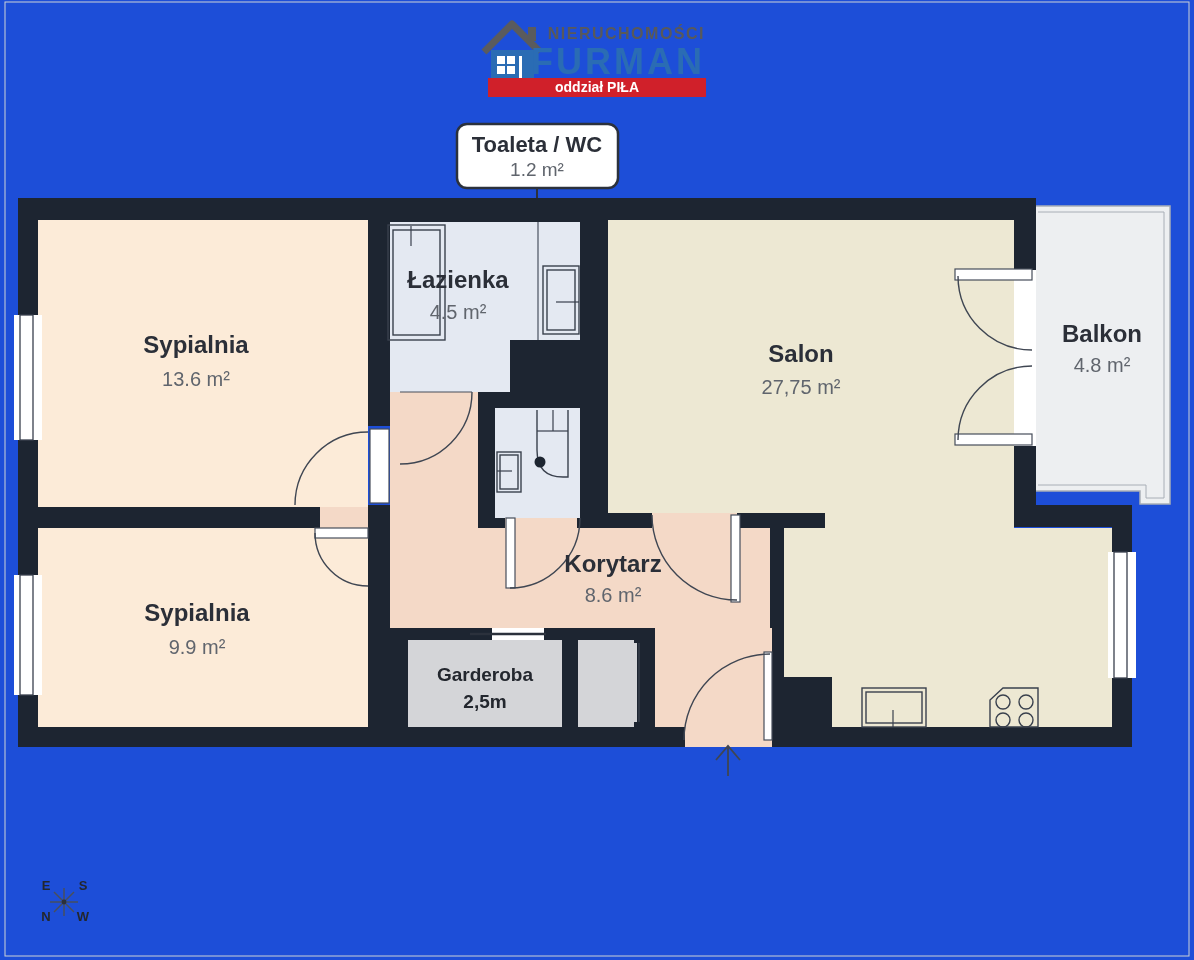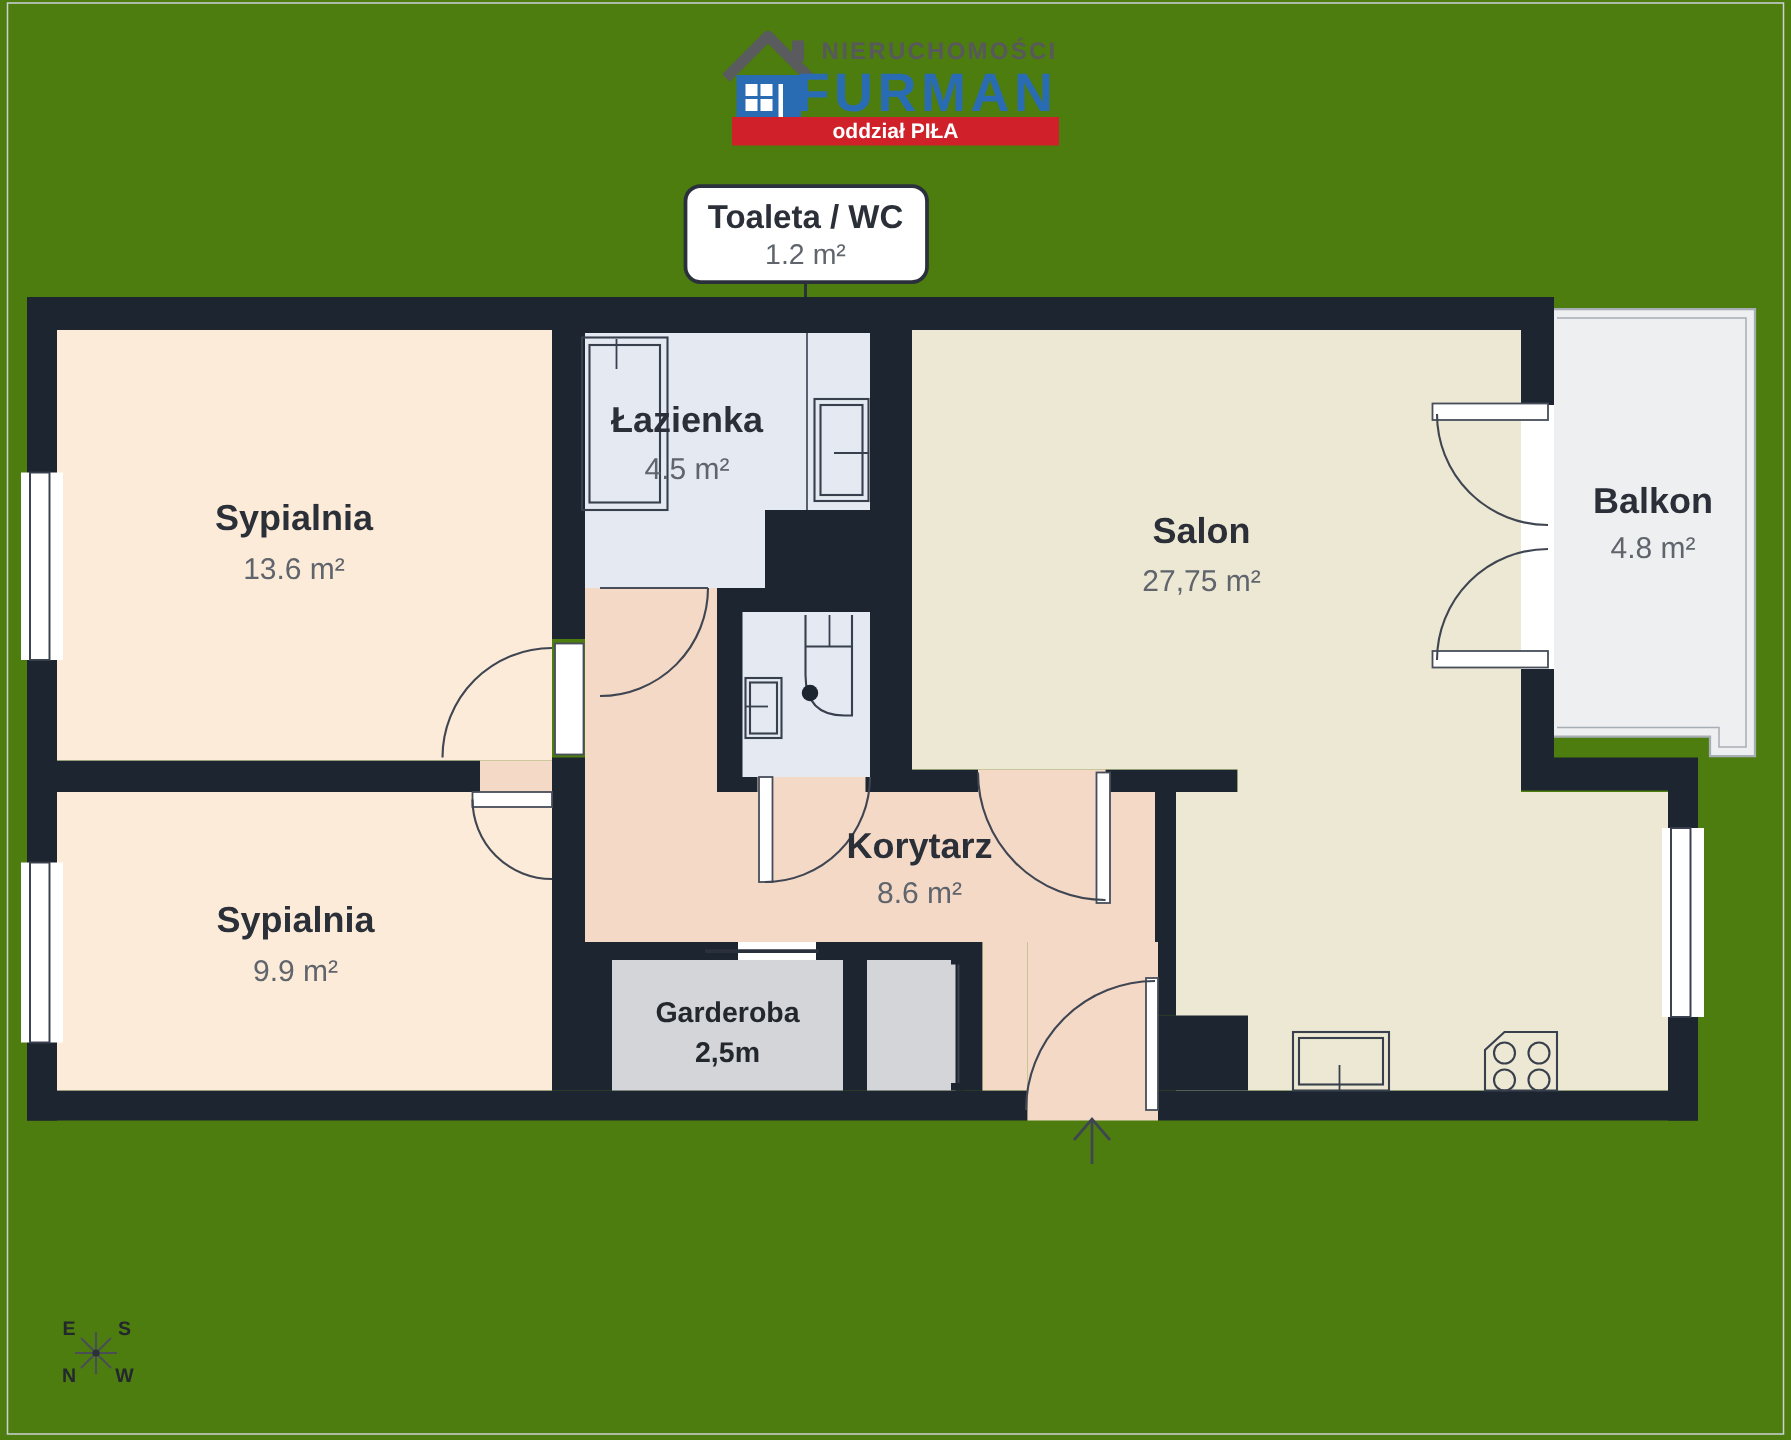--- a/index.html
+++ b/index.html
@@ -1,16 +1,16 @@
 <!DOCTYPE html>
 <html><head>
 <meta charset="utf-8">
 <style>
   html,body{margin:0;padding:0;background:#fff;}
-  .canvas{position:relative;width:1194px;height:960px;background:#4d7c0f;overflow:hidden;
+  .canvas{position:relative;width:1194px;height:960px;background:#1d4ed8;overflow:hidden;
           font-family:"Liberation Sans", sans-serif;}
   svg{display:block}
   text{font-family:"Liberation Sans", sans-serif;}
   .room-name{font-size:24px;font-weight:700;fill:#2b2f38;}
   .room-area{font-size:20px;font-weight:400;fill:#60656d;}
   .closet-name{font-size:19px;font-weight:700;fill:#23272e;}
   .callout-title{font-size:22px;font-weight:700;fill:#2b2f38;}
   .callout-area{font-size:19px;font-weight:400;fill:#60656d;}
   .brand-top{font-size:16px;font-weight:700;fill:#58595b;letter-spacing:1.5px;}
   .brand-main{font-size:36px;font-weight:700;fill:#2a6cb4;letter-spacing:3px;}

